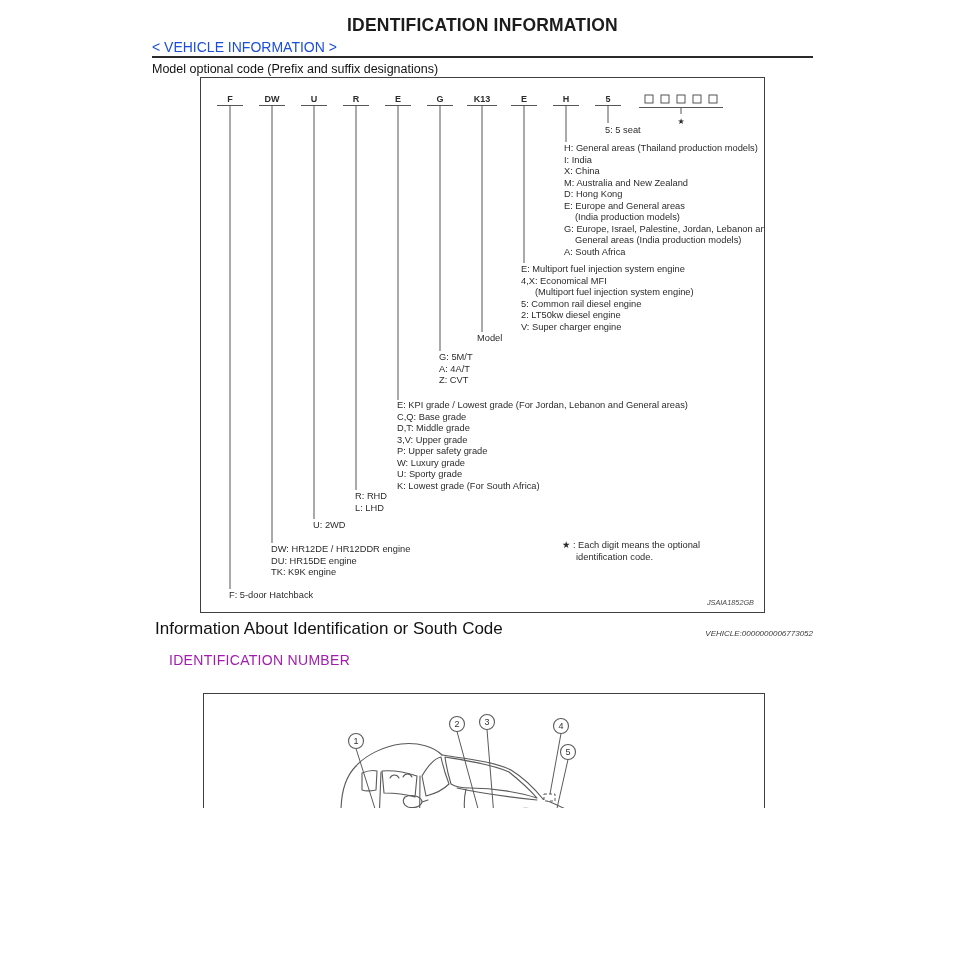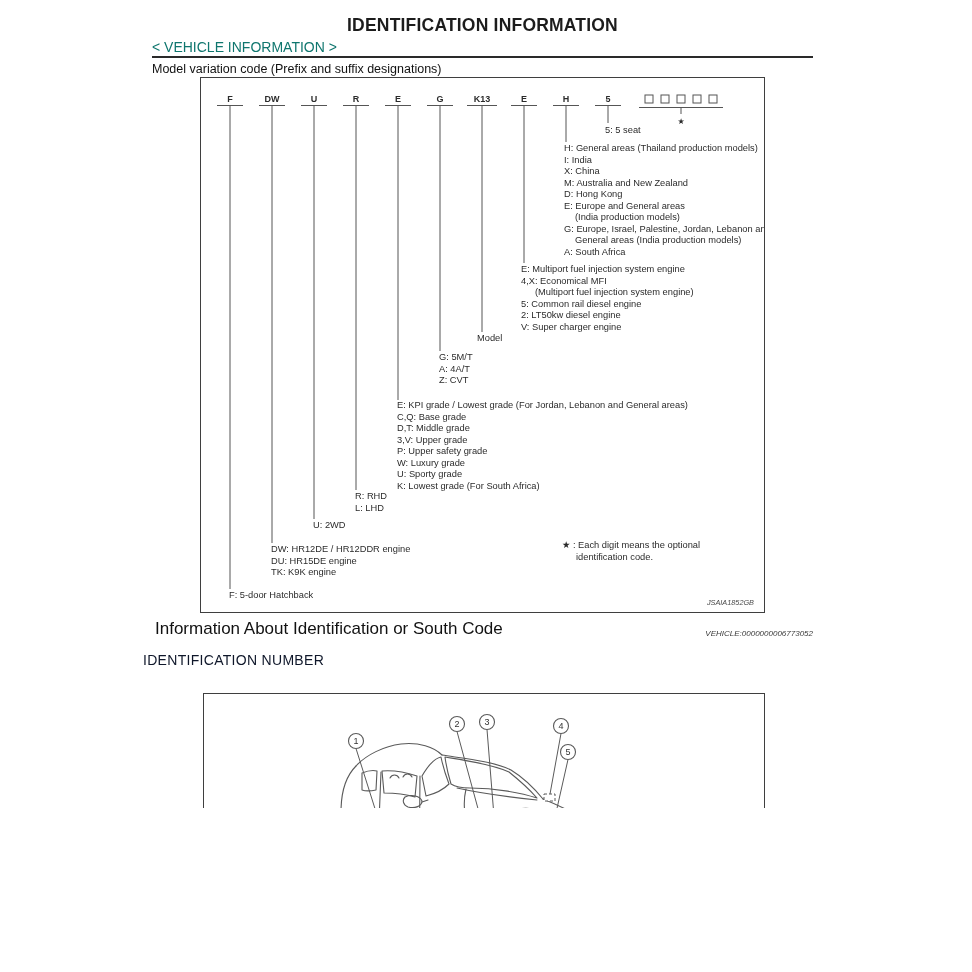--- a/index.html
+++ b/index.html
@@ -1,46 +1,46 @@
 <!DOCTYPE html>
 <html><head>
 <meta charset="utf-8">
 <style>
   html,body{margin:0;padding:0;background:#fff;}
   #page{position:relative;width:972px;height:808px;background:#ffffff;
         font-family:"Liberation Sans",sans-serif;color:#1c1c1c;overflow:hidden;}
   .abs{position:absolute;}
   #doc-title{left:152px;top:15px;width:661px;text-align:center;
              font-size:17.5px;font-weight:bold;letter-spacing:.2px;}
-  #section-label{left:152px;top:39px;font-size:14px;color:#0f766e;}
+  #section-label{left:152px;top:39px;font-size:14px;color:#1d4ed8;}
   #section-rule{left:152px;top:56px;width:661px;height:2.4px;background:#2a2a2a;}
   #figure-caption{left:152px;top:62px;font-size:12.5px;color:#111;}
   #model-code-figure{left:200px;top:77px;width:563px;height:534px;border:1.5px solid #3f3f3f;background:#fff;}
   #info-heading{left:155px;top:619px;font-size:17px;color:#111;}
   #infoid-label{left:513px;top:629px;width:300px;text-align:right;
                 font-size:8px;font-style:italic;color:#3a3a3a;}
-  #id-number-heading{left:143px;top:652px;font-size:14px;color:#0f172a;letter-spacing:.3px;}
+  #id-number-heading{left:169px;top:652px;font-size:14px;color:#a21caf;letter-spacing:.3px;}
   #id-number-figure{left:203px;top:693px;width:560px;height:264px;border:1.5px solid #3f3f3f;background:#fff;}
   svg{display:block;}
   svg text{font-family:"Liberation Sans",sans-serif;fill:#2b2b2b;}
   .code-label{font-size:9px;font-weight:bold;text-anchor:middle;}
   .leg{font-size:9.3px;}
   .figid{font-size:7.3px;font-style:italic;fill:#4a4a4a;text-anchor:end;}
   .star{font-size:8px;text-anchor:middle;}
   .callout-num{font-size:9px;text-anchor:middle;fill:#333;}
 </style>
 </head>
 <body>
 
 <div id="page">
 
   <div id="doc-title" class="abs">IDENTIFICATION INFORMATION</div>
   <div id="section-label" class="abs">&lt; VEHICLE INFORMATION &gt;</div>
   <div id="section-rule" class="abs"></div>
-  <div id="figure-caption" class="abs">Model variation code (Prefix and suffix designations)</div>
+  <div id="figure-caption" class="abs">Model optional code (Prefix and suffix designations)</div>
 
   <div id="model-code-figure" class="abs">
     <svg width="563" height="534" viewBox="0 0 563 534">
       <g stroke="#555" stroke-width="1">
 
         <line x1="16" y1="27.5" x2="42" y2="27.5"></line>
           <line x1="58" y1="27.5" x2="84" y2="27.5"></line>
         <line x1="100" y1="27.5" x2="126" y2="27.5"></line>
           <line x1="142" y1="27.5" x2="168" y2="27.5"></line>
         <line x1="184" y1="27.5" x2="210" y2="27.5"></line>

